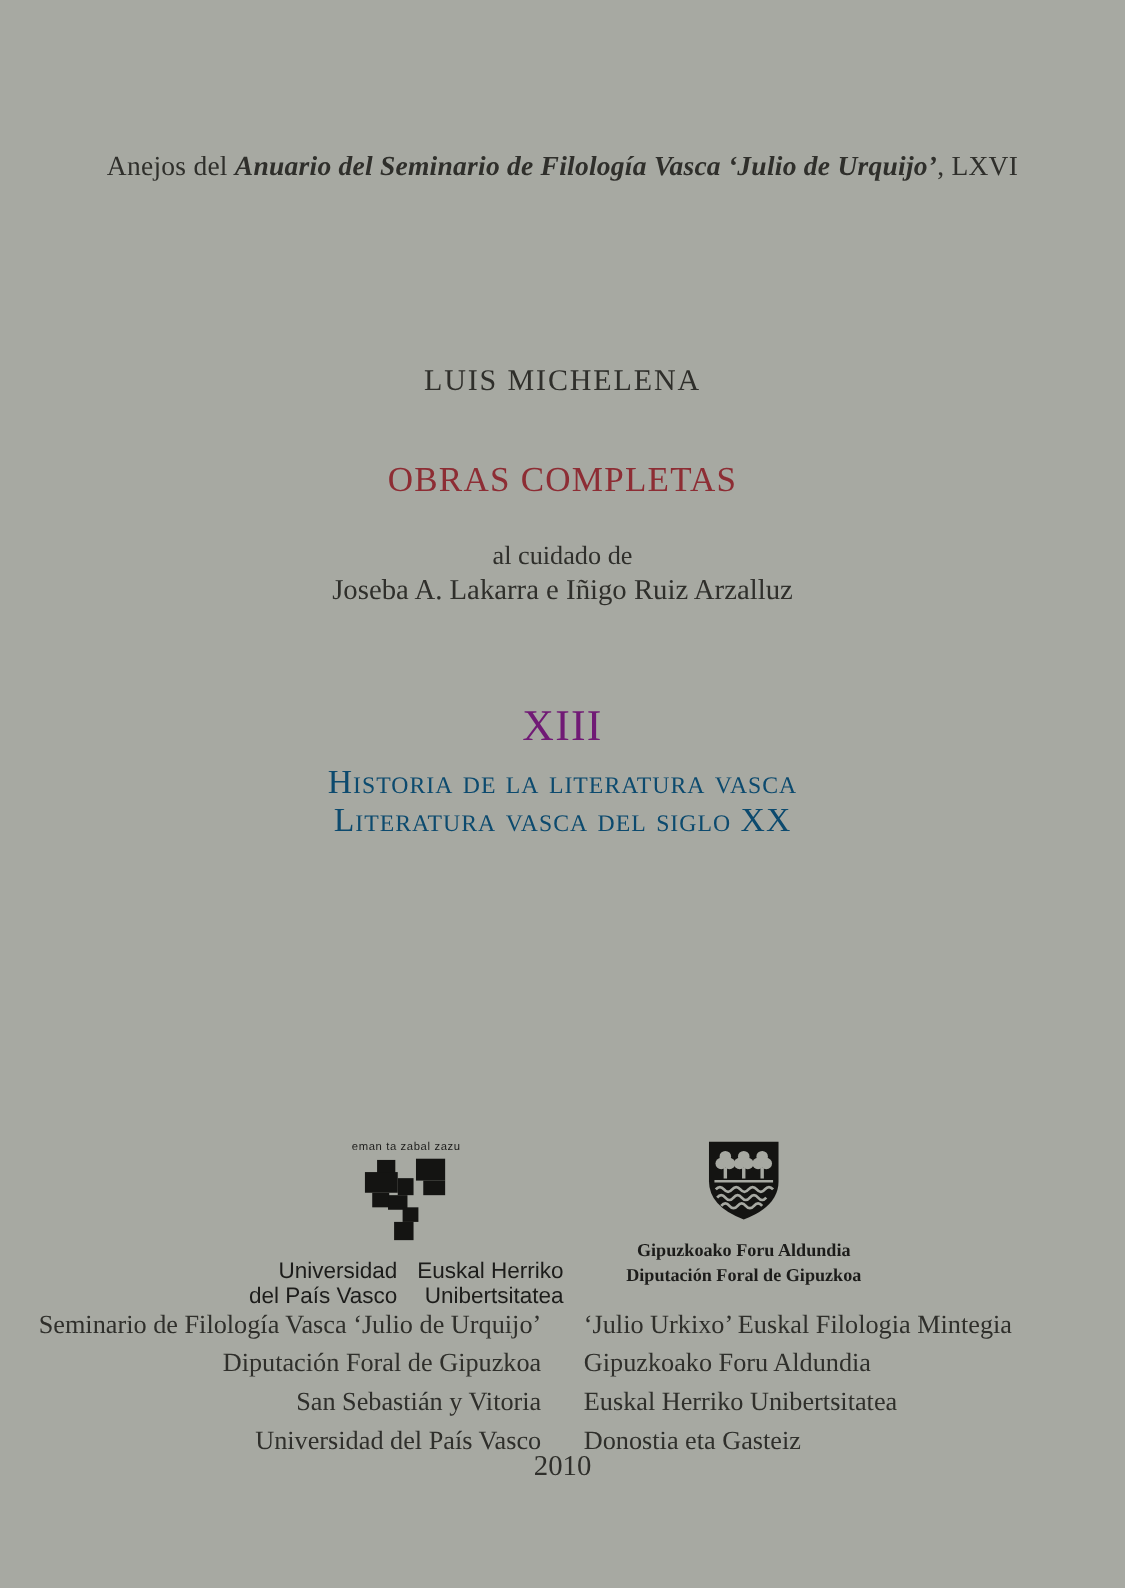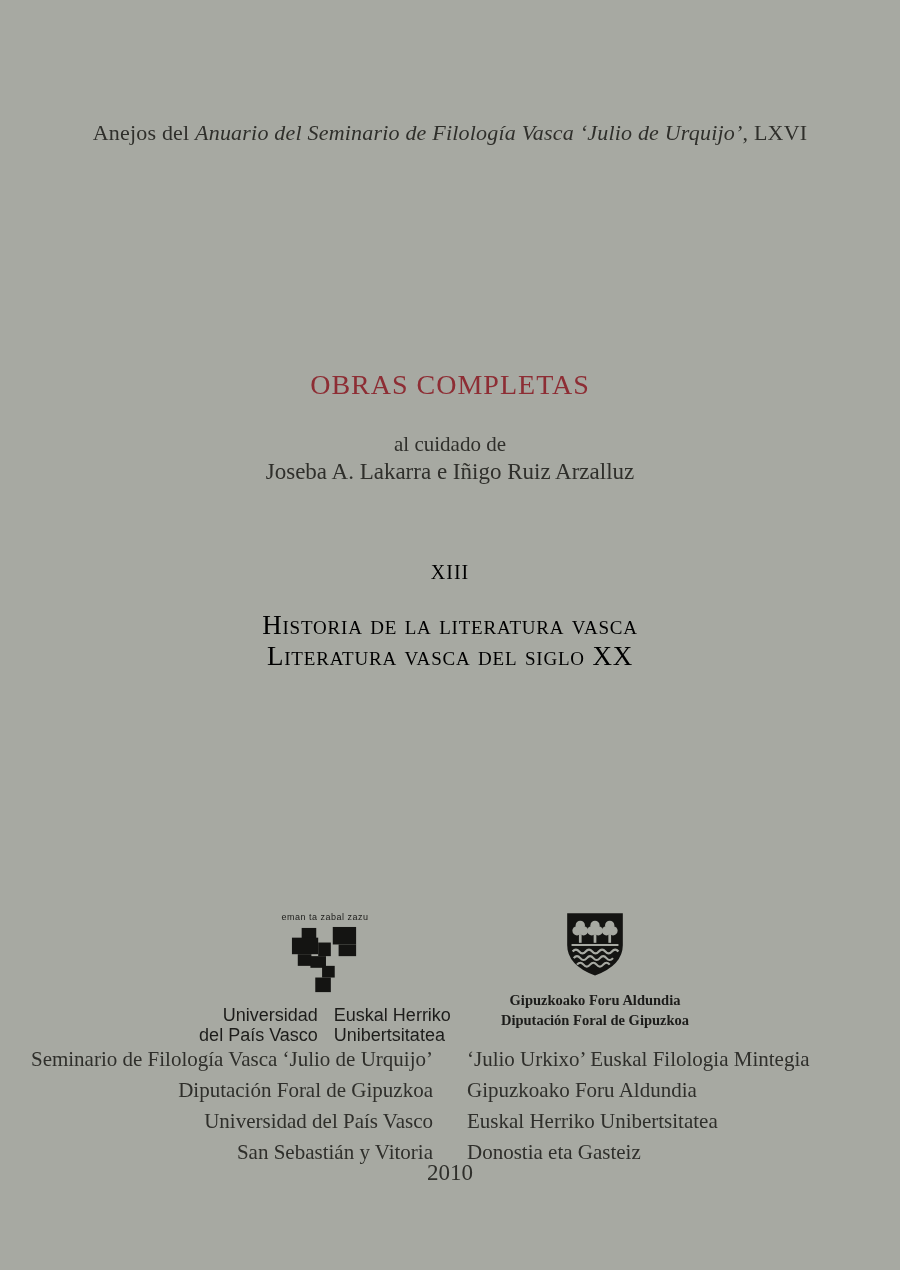--- a/index.html
+++ b/index.html
@@ -8,44 +8,44 @@
     background:#a7a9a2;
     font-family:"Liberation Serif", serif;
     color:#2f2f2b;
     overflow:hidden;
     position:relative;
   }
   .cover{position:absolute;inset:0;}
   .centered{position:absolute;left:0;right:0;text-align:center;}
 
   .series-line{top:120px;font-size:22px;letter-spacing:.2px;}
-  .series-line .it{font-style:italic;}
+  .series-line .it{font-style:italic;font-weight:bold;}
 
   .author{top:292px;font-size:24px;letter-spacing:1.5px;}
 
   .main-title{top:369px;font-size:28px;letter-spacing:1px;color:#8d2d34;}
 
   .edited{top:431px;}
   .edited .care{font-size:21px;line-height:26px;}
   .edited .names{font-size:23px;line-height:30px;}
 
-  .volume{top:561px;font-size:20px;color:#000000;letter-spacing:1px;}
+  .volume{top:561px;font-size:35px;color:#701a75;letter-spacing:1px;}
 
-  .subtitle{top:610px;font-size:27px;line-height:31px;color:#000000;
+  .subtitle{top:610px;font-size:27px;line-height:31px;color:#0c4a6e;
             font-variant:small-caps;letter-spacing:.8px;}
 
   
   .logo-upv{position:absolute;left:150px;top:912px;width:350px;text-align:center;}
   .upv-motto{font-family:"Liberation Sans", sans-serif;font-size:9px;color:#1c1c1a;
              letter-spacing:.5px;margin-bottom:4px;}
   .upv-mark{display:inline-block;}
   .upv-caption{display:flex;justify-content:center;gap:16px;margin-top:5px;
                font-family:"Liberation Sans", sans-serif;font-size:18px;line-height:20px;color:#1c1c1a;}
   .upv-caption .col-es{text-align:right;}
-  .upv-caption .col-eu{text-align:left;}
+  .upv-caption .col-eu{text-align:right;}
 
   .logo-gip{position:absolute;left:470px;top:912px;width:250px;text-align:center;}
   .gip-caption{margin-top:8px;font-family:"Liberation Serif", serif;font-weight:bold;
                font-size:14.5px;line-height:20px;color:#1c1c1a;}
 
   
   .imprint{position:absolute;left:0;right:0;top:1044px;display:flex;gap:34px;
            font-size:21px;line-height:31px;}
   .imprint .left{flex:1;text-align:right;}
   .imprint .right{flex:1;text-align:left;}
@@ -54,20 +54,21 @@
 </style>
 </head>
 <body>
 
 <div class="cover">
 
   <div class="centered series-line">
     <span>Anejos del </span><span class="it">Anuario del Seminario de Filología Vasca ‘Julio de Urquijo’</span><span>, LXVI</span>
   </div>
 
+  <div class="centered author">LUIS MICHELENA</div>
 
   <div class="centered main-title">OBRAS COMPLETAS</div>
 
   <div class="centered edited">
     <div class="care">al cuidado de</div>
     <div class="names">Joseba A. Lakarra e Iñigo Ruiz Arzalluz</div>
   </div>
 
   <div class="centered volume">XIII</div>
 
@@ -130,22 +131,22 @@
     <div class="gip-caption">
       <div>Gipuzkoako Foru Aldundia</div>
       <div>Diputación Foral de Gipuzkoa</div>
     </div>
   </div>
 
   <div class="imprint">
     <div class="left">
       <div>Seminario de Filología Vasca ‘Julio de Urquijo’</div>
       <div>Diputación Foral de Gipuzkoa</div>
+      <div>San Sebastián y Vitoria</div>
       <div>Universidad del País Vasco</div>
-      <div>San Sebastián y Vitoria</div>
     </div>
     <div class="right">
       <div>‘Julio Urkixo’ Euskal Filologia Mintegia</div>
       <div>Gipuzkoako Foru Aldundia</div>
       <div>Euskal Herriko Unibertsitatea</div>
       <div>Donostia eta Gasteiz</div>
     </div>
   </div>
 
   <div class="centered year">2010</div>

